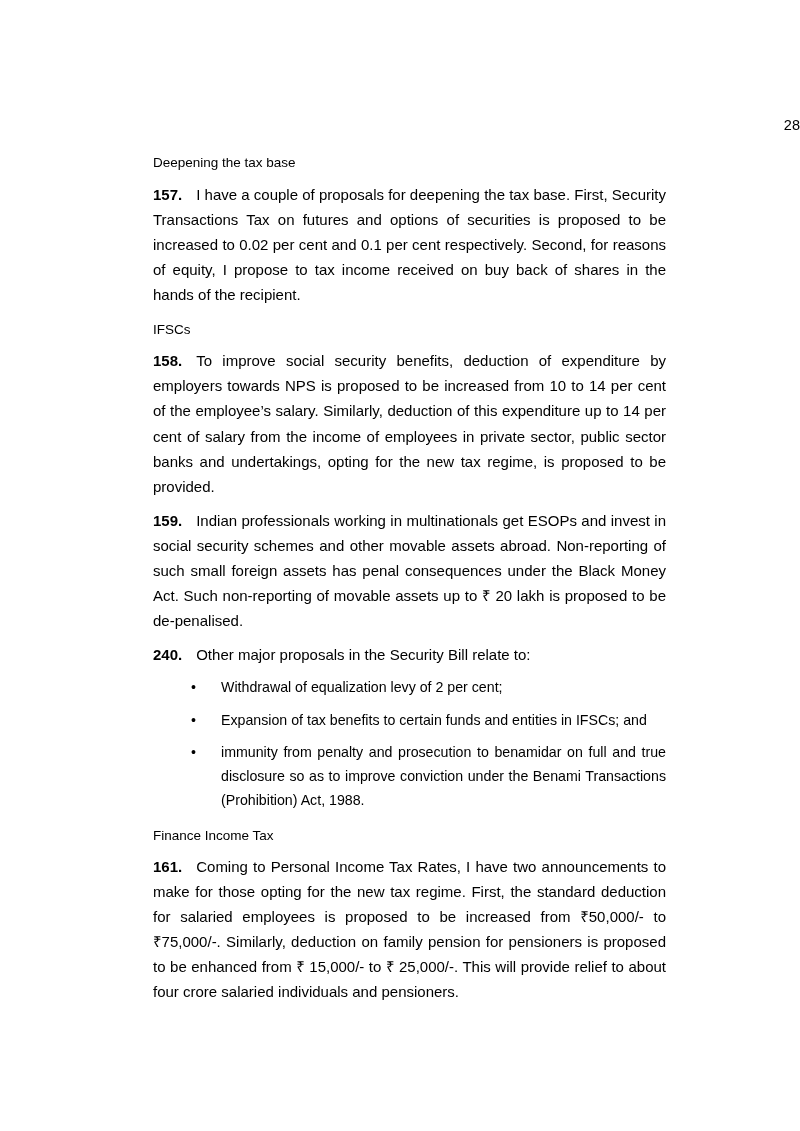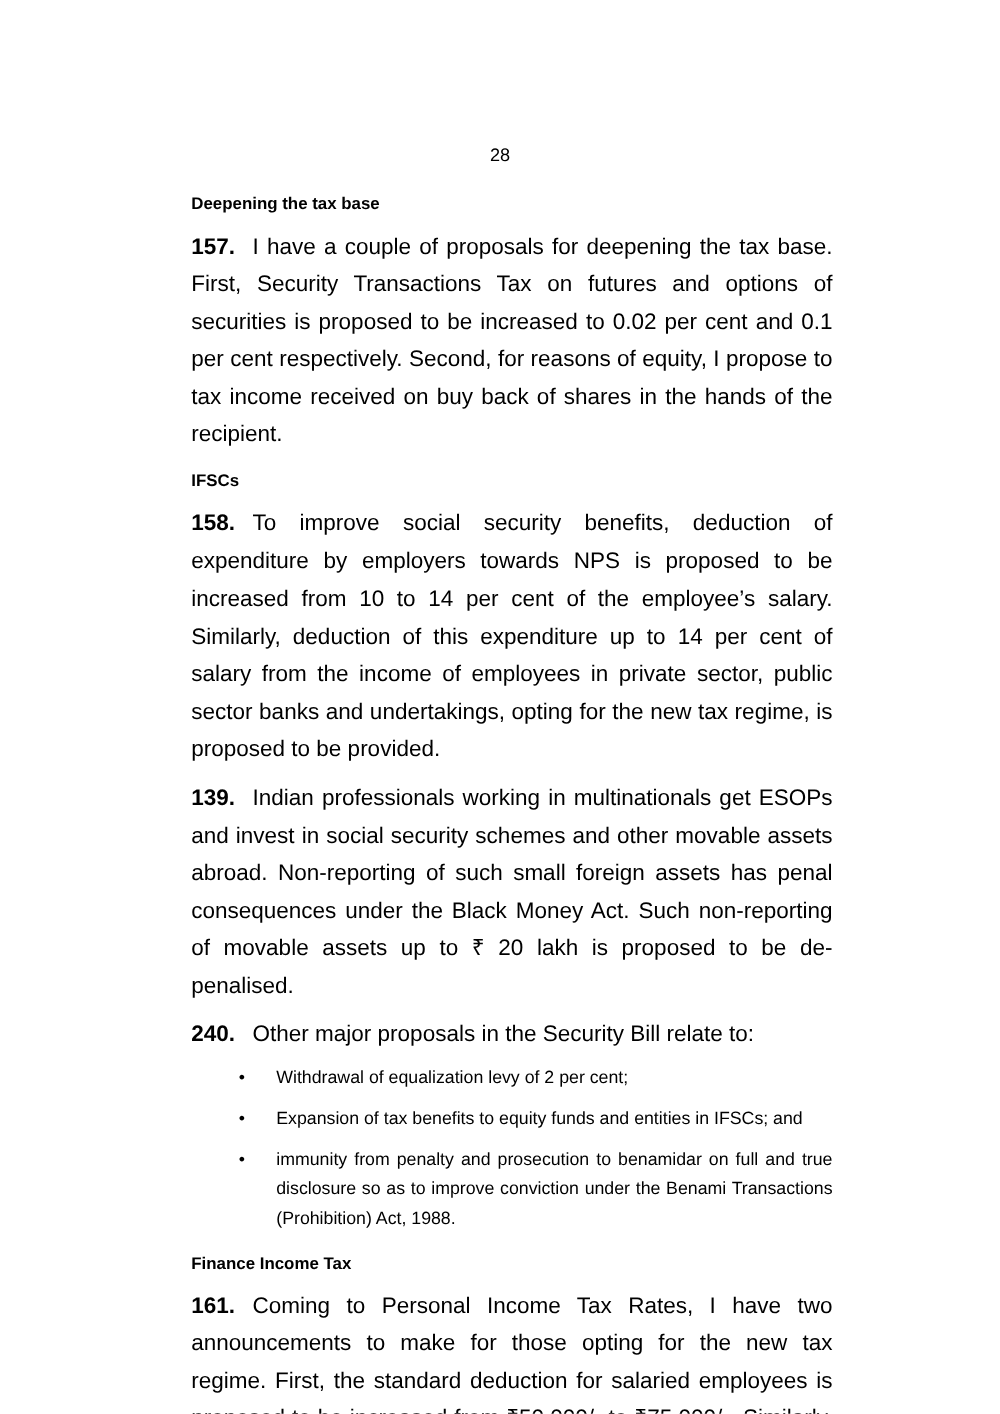--- a/index.html
+++ b/index.html
@@ -19,38 +19,38 @@
     width: 800px;
     height: 1131px;
     background: #ffffff;
     box-sizing: border-box;
   }
   .page-number {
     position: absolute;
     top: 117px;
     left: 0;
     width: 800px;
-    text-align: center;
+    text-align: right;
     font-size: 14.5px;
     color: #000;
   }
   .content {
     position: absolute;
     top: 153px;
     left: 153px;
     width: 513px;
   }
   .heading {
     font-size: 13.5px;
-    font-weight: bold;
+    font-weight: normal;
     margin: 0 0 9px 0;
     line-height: 1.45;
   }
   .para {
-    font-size: 18px;
+    font-size: 15px;
     line-height: 1.67;
     text-align: justify;
     text-justify: inter-word;
     margin: 0 0 9px 0;
   }
   .para .num {
     font-weight: bold;
   }
   .para .gap {
     display: inline-block;
@@ -97,35 +97,35 @@
 
     <div class="heading-spacer"></div>
 
     <p class="heading">IFSCs</p>
 
     <p class="para">
       <span class="num">158.</span><span class="gap"></span><span>To improve social security benefits, deduction of expenditure by employers towards NPS is proposed to be increased from 10 to 14 per cent of the employee’s salary. Similarly, deduction of this expenditure up to 14 per cent of salary from the income of  employees in private sector, public sector banks and undertakings, opting for the new tax regime, is proposed to be provided.</span>
     </p>
 
     <p class="para">
-      <span class="num">139.</span><span class="gap"></span><span>Indian professionals working in multinationals get ESOPs and invest in social security schemes and other movable assets abroad. Non-reporting of such small foreign assets has penal consequences under the Black Money Act. Such non-reporting of movable assets up to ₹ 20 lakh is proposed to be de-penalised.</span>
+      <span class="num">159.</span><span class="gap"></span><span>Indian professionals working in multinationals get ESOPs and invest in social security schemes and other movable assets abroad. Non-reporting of such small foreign assets has penal consequences under the Black Money Act. Such non-reporting of movable assets up to ₹ 20 lakh is proposed to be de-penalised.</span>
     </p>
 
     <p class="para">
       <span class="num">240.</span><span class="gap"></span><span>Other major proposals in the Security Bill relate to:</span>
     </p>
 
     <ul class="bullets">
       <li>
         <span class="dot">•</span>
         <span>Withdrawal of equalization levy of 2 per cent;</span>
       </li>
       <li>
         <span class="dot">•</span>
-        <span>Expansion of tax benefits to equity funds and entities in IFSCs; and</span>
+        <span>Expansion of tax benefits to certain funds and entities in IFSCs; and</span>
       </li>
       <li>
         <span class="dot">•</span>
         <span>immunity from penalty and prosecution to benamidar on full and true disclosure so as to improve conviction under the Benami Transactions (Prohibition) Act, 1988.</span>
       </li>
     </ul>
 
     <div class="heading-spacer"></div>
 
     <p class="heading">Finance Income Tax</p>

